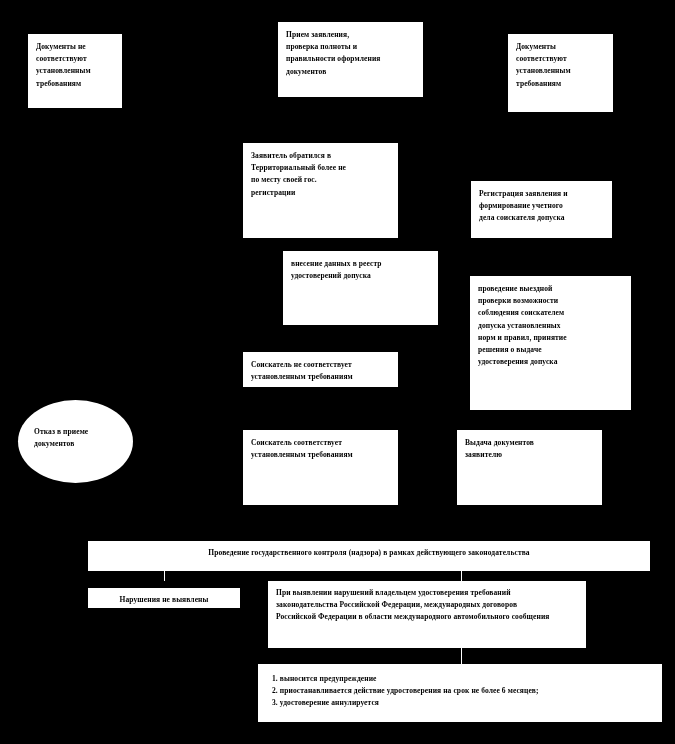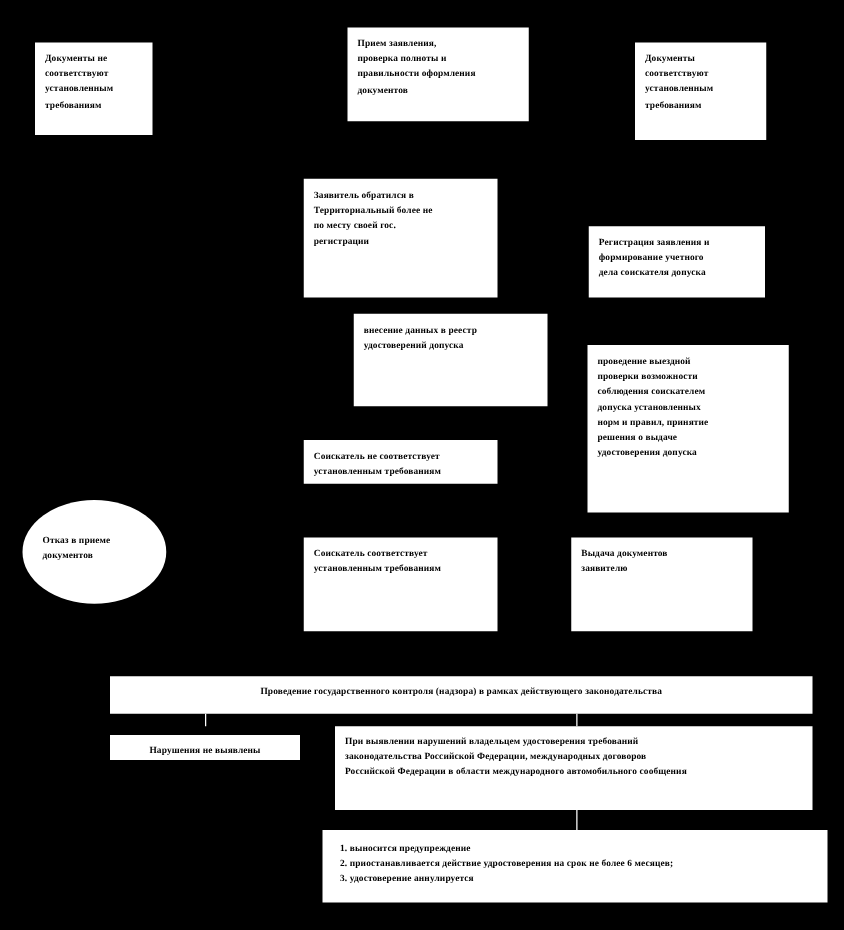--- a/index.html
+++ b/index.html
@@ -120,21 +120,21 @@
   </div>
 
   <div class="connector" style="left:164px; top:571px; width:1px; height:10px;"></div>
   <div class="connector" style="left:461px; top:571px; width:1px; height:10px;"></div>
   <div class="connector" style="left:461px; top:648px; width:1px; height:16px;"></div>
 
   <div class="node center" style="left:88px; top:588px; width:152px; height:20px;">
     <span class="ln">Нарушения не выявлены</span>
   </div>
 
-  <div class="node" style="left:268px; top:581px; width:382px; height:67px; padding-top:6px;">
+  <div class="node" style="left:268px; top:581px; width:318px; height:67px; padding-top:6px;">
     <span class="ln">При выявлении нарушений владельцем удостоверения требований</span>
     <span class="ln">законодательства Российской Федерации, международных договоров</span>
     <span class="ln">Российской Федерации в области международного автомобильного  сообщения</span>
   </div>
 
   <div class="node" style="left:258px; top:664px; width:404px; height:58px; padding:9px 8px 5px 14px;">
     <span class="ln">1. выносится предупреждение</span>
     <span class="ln">2. приостанавливается действие удростоверения на срок не более 6 месяцев;</span>
     <span class="ln">3. удостоверение аннулируется</span>
   </div>

